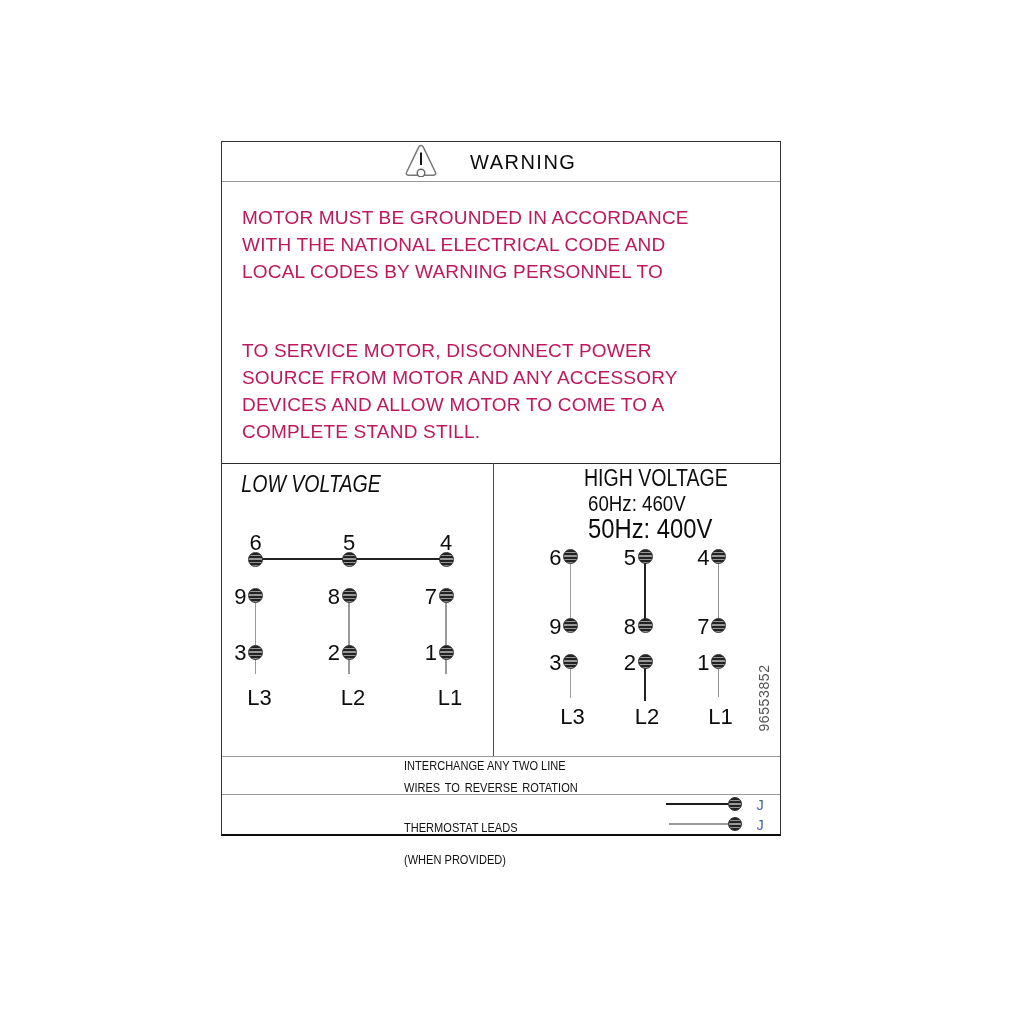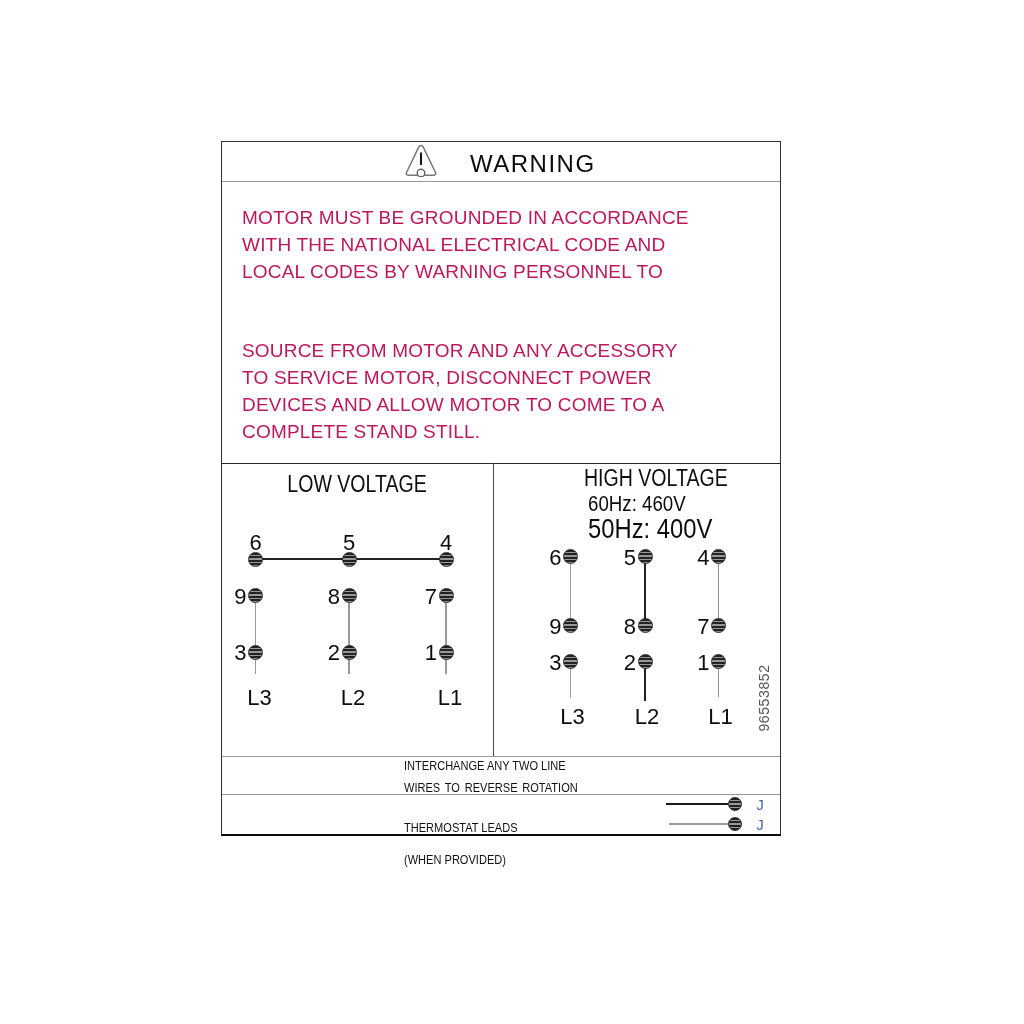--- a/index.html
+++ b/index.html
@@ -8,34 +8,34 @@
   .label-box { position:absolute; left:221px; top:141px; width:560px; height:695px;
                box-sizing:border-box; border:1.5px solid #333;
                border-bottom:2.5px solid #0c0c0c; background:#fff; }
   .hline { position:absolute; left:0; width:100%; height:1px; }
   .line-header { top:39px;  background:#9a9a9a; }
   .line-text   { top:321px; background:#2a2a2a; }
   .line-diag   { top:614px; background:#9a9a9a; }
   .line-notes  { top:652px; background:#9a9a9a; }
   .vdivider { position:absolute; left:271px; top:321px; width:1px; height:293px; background:#4a4a4a; }
 
-  .warning-title { position:absolute; left:248px; top:8px; font-size:24px;
+  .warning-title { position:absolute; left:248px; top:8px; font-size:20px;
                    letter-spacing:1.5px; color:#0b0b0b; line-height:1.2; }
   .warn-triangle { position:absolute; left:182px; top:2px; }
 
   .warn-par { position:absolute; left:20px; font-size:19px; line-height:27px;
               letter-spacing:0.2px; color:#be185d; white-space:nowrap; }
   .par1 { top:62px; }
   .par2 { top:195px; }
 
   .cond  { display:inline-block; transform:scaleX(0.85); transform-origin:50% 50%; }
   .condL { display:inline-block; transform:scaleX(0.85); transform-origin:0 50%; }
 
-  .lv-title { position:absolute; left:0; top:331px; width:271px; text-align:center;
-              font-size:23px; line-height:1; }
+  .lv-title { position:absolute; left:7px; top:331px; width:271px; text-align:left;
+              font-size:23px; line-height:1;font-style:italic; }
   .lv-sub   { position:absolute; left:0; top:360px; width:271px; text-align:center;
               font-size:22px; line-height:1; }
   .hv-title { position:absolute; left:362px; top:325px; font-size:23px; line-height:1; white-space:nowrap; }
   .hv-sub1  { position:absolute; left:366px; top:351px; font-size:22px; line-height:1; white-space:nowrap; }
   .hv-sub2  { position:absolute; left:366px; top:373px; font-size:28px; line-height:1; white-space:nowrap; }
 
   .term { position:absolute; width:15px; height:15px; border-radius:50%;
           box-sizing:border-box; border:1px solid #2e2e2e;
           background:repeating-linear-gradient(180deg,#222 0px,#222 2px,#989898 2px,#989898 3.4px); }
   .term-sm { width:14px; height:14px; }
@@ -78,22 +78,22 @@
     </span>
     <div class="warning-title">WARNING</div>
     <div class="hline line-header"></div>
 
     <div class="warn-par par1">
       <div>MOTOR MUST BE GROUNDED IN ACCORDANCE</div>
       <div>WITH THE NATIONAL ELECTRICAL CODE AND</div>
       <div>LOCAL CODES BY WARNING PERSONNEL TO</div>
     </div>
     <div class="warn-par par2">
+      <div>TO SERVICE MOTOR, DISCONNECT POWER</div>
       <div>SOURCE FROM MOTOR AND ANY ACCESSORY</div>
-      <div>TO SERVICE MOTOR, DISCONNECT POWER</div>
       <div>DEVICES AND ALLOW MOTOR TO COME TO A</div>
       <div>COMPLETE STAND STILL.</div>
     </div>
     <div class="hline line-text"></div>
 
     <div class="lv-title"><span class="cond">LOW VOLTAGE</span></div>
     <div class="hv-title"><span class="condL">HIGH VOLTAGE</span></div>
     <div class="hv-sub1"><span class="condL">60Hz: 460V</span></div>
     <div class="hv-sub2"><span class="condL">50Hz: 400V</span></div>
     <div class="vdivider"></div>

